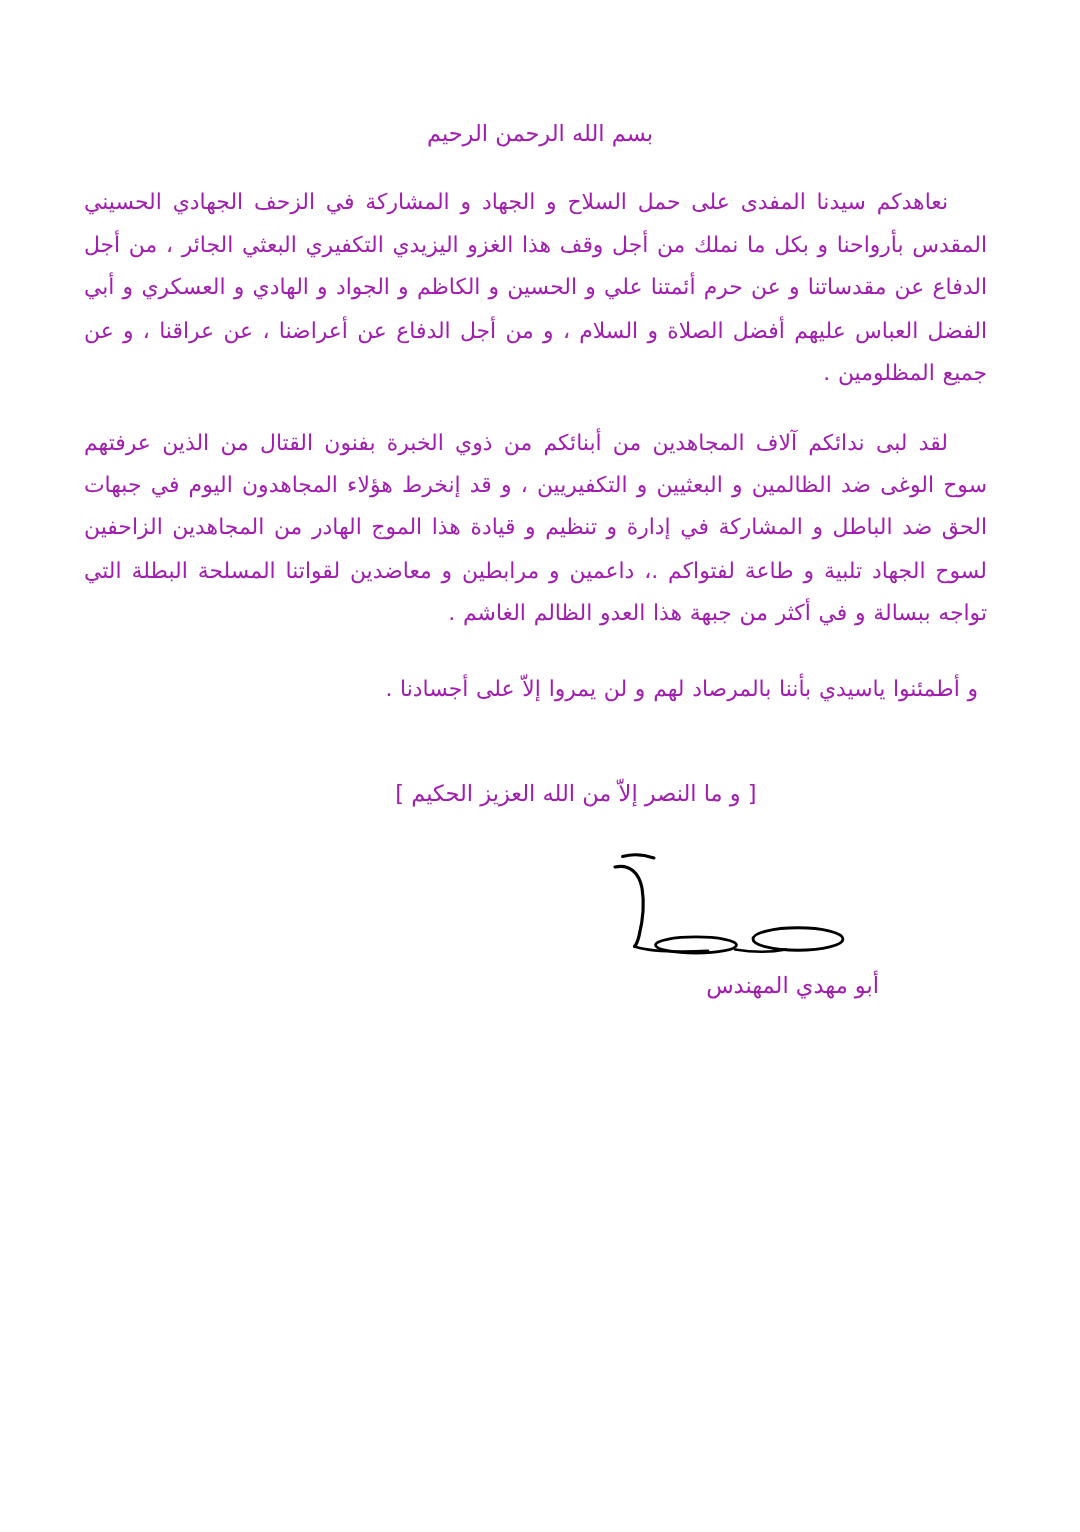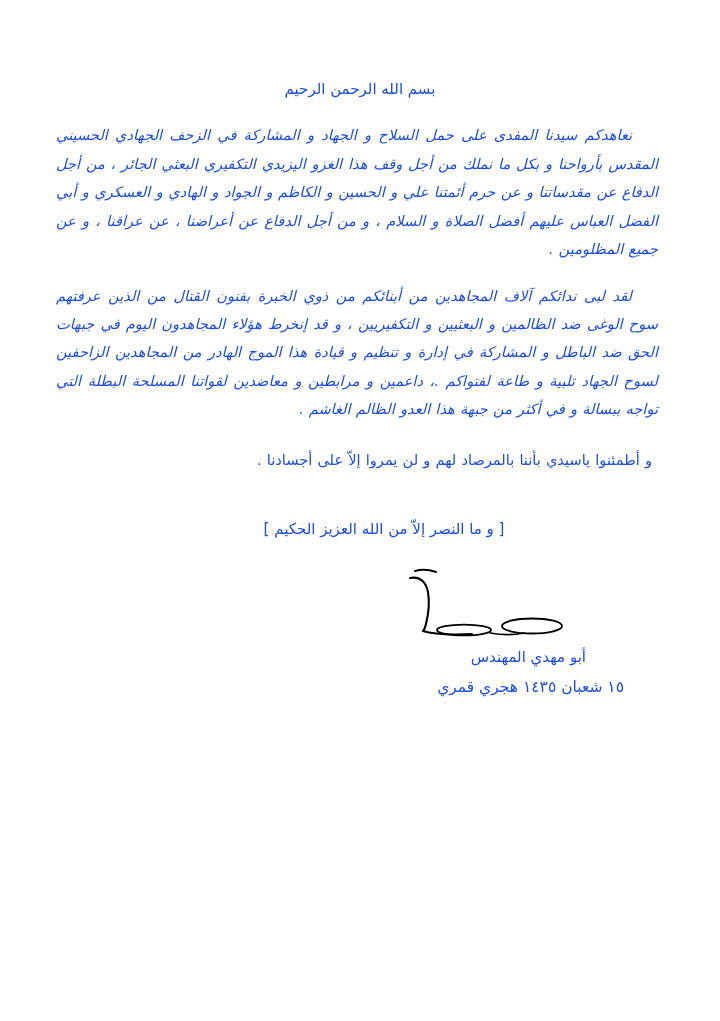--- a/index.html
+++ b/index.html
@@ -8,21 +8,21 @@
     background: #ffffff;
   }
   .page {
     position: relative;
     width: 720px;
     height: 1021px;
     background: #ffffff;
     margin: 0 auto;
     overflow: hidden;
     font-family: "DejaVu Sans", "Liberation Sans", sans-serif;
-    color: #1d4ed8;
+    color: #a21caf;
     direction: rtl;
   }
   .sheet {
     position: absolute;
     top: 0;
     right: 0;
     left: 0;
     bottom: 0;
     padding: 0;
   }
@@ -65,21 +65,20 @@
     unicode-bidi: isolate;
     text-align: justify;
     text-align-last: right;
     font-size: 14.6px;
     line-height: 1.95;
     margin: 0 0 18px 0;
     word-spacing: 0.5px;
   }
   .para.indent-first {
     text-indent: 26px;
-    font-style: italic;
   }
   .para.closing {
     text-indent: 0;
     text-align: right;
     margin-top: 22px;
     margin-bottom: 0;
     padding-right: 6px;
   }
 
   
@@ -149,17 +148,16 @@
         <svg width="230" height="78" viewBox="0 0 230 78" fill="none" xmlns="http://www.w3.org/2000/svg" aria-hidden="true">
           <path d="M8 10 C 18 8, 24 14, 26 24 C 28 36, 26 48, 24 56 C 23 60, 22 62, 21 63" stroke="#000" stroke-width="2.1" stroke-linecap="round" fill="none"></path>
           <path d="M13 3 C 20 1, 28 2, 34 4" stroke="#000" stroke-width="2" stroke-linecap="round" fill="none"></path>
           <path d="M21 63 C 30 66, 48 67, 70 66" stroke="#000" stroke-width="1.9" stroke-linecap="round" fill="none"></path>
           <ellipse cx="62" cy="62" rx="27" ry="5.4" stroke="#000" stroke-width="1.9" fill="none"></ellipse>
           <ellipse cx="130" cy="58" rx="30" ry="7.5" stroke="#000" stroke-width="1.9" fill="none"></ellipse>
           <path d="M88 65 C 100 67, 112 67, 122 65" stroke="#000" stroke-width="1.7" stroke-linecap="round" fill="none"></path>
         </svg>
       </div>
       <div class="signature-name">أبو مهدي المهندس</div>
-      <div class="signature-date">١٥ شعبان ١٤٣٥ هجري قمري</div>
     </div>
 
   </div>
 </div>
 
 </body></html>

